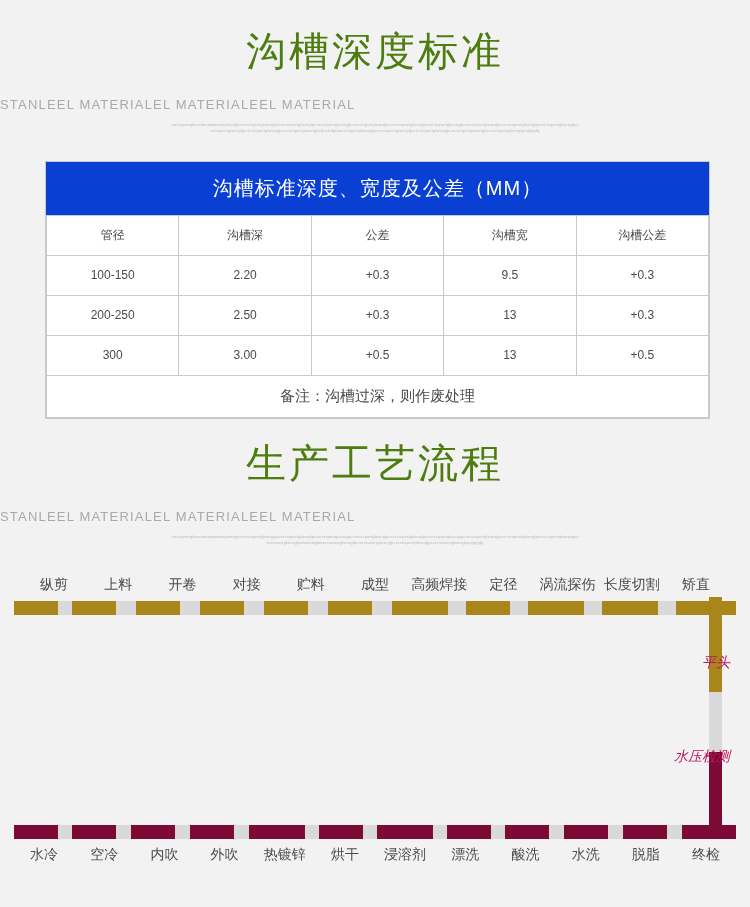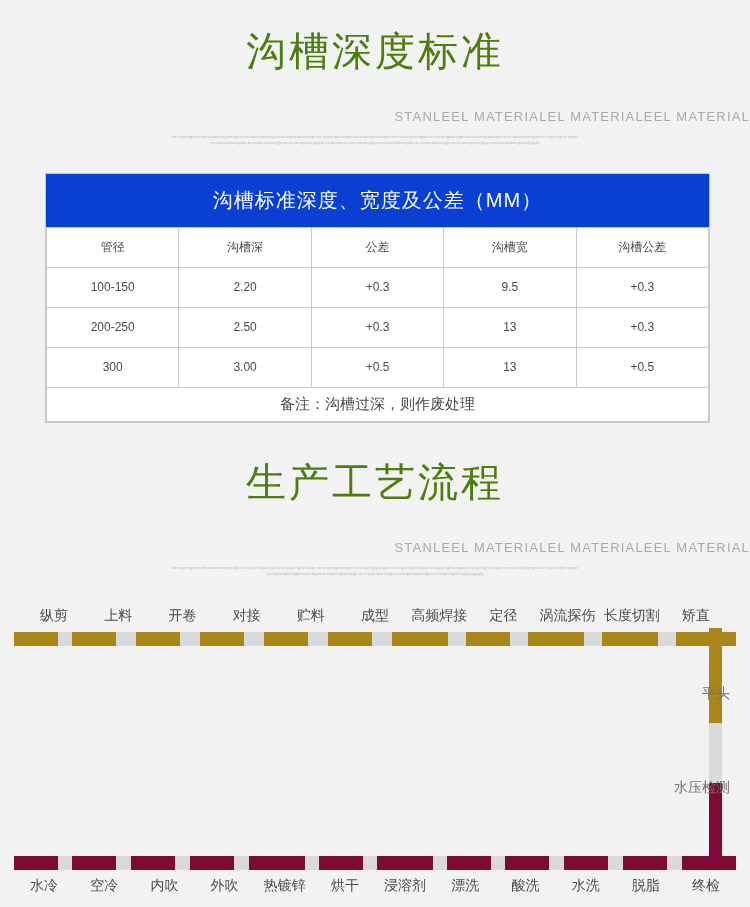--- a/index.html
+++ b/index.html
@@ -17,25 +17,25 @@
   .section-title {
     text-align: center;
     font-size: 40px;
     letter-spacing: 3px;
     color: #4d7c0f;
     font-weight: normal;
     margin: 0;
     padding-top: 24px;
   }
   .section-sub {
-    text-align: right;
+    text-align: left;
     font-size: 13px;
     letter-spacing: 1.2px;
     color: #a9a9a9;
-    margin-top: 30px;
+    margin-top: 18px;
   }
   .section-micro {
     text-align: center;
     font-size: 4.2px;
     line-height: 1.5;
     color: #b9b9b9;
     margin-top: 10px;
     padding: 0 170px;
     word-break: break-all;
     letter-spacing: 0.1px;
@@ -62,21 +62,21 @@
   table.spec th, table.spec td {
     border: 1px solid #c9c9c9;
     text-align: center;
     font-size: 12px;
     color: #4a4a4a;
     height: 40px;
     font-weight: normal;
     background: #ffffff;
   }
   table.spec tr.note td {
-    height: 34px;
+    height: 42px;
     font-size: 15px;
   }
 
   
   .flow {
     position: relative;
     margin-top: 30px;
     height: 280px;
   }
   .row-labels {
@@ -113,22 +113,23 @@
   .vert {
     position: absolute;
     width: 13px;
     background: #a8861a;
   }
   .vert.dark { background: #7d0a35; }
 
   .side-label {
     position: absolute;
     font-size: 14px;
-    color: #737373;
+    color: #be185d;
     text-align: right;
+    font-style: italic;
   }
 
   .row-labels.bottom span { font-size: 14px; }
 </style>
 </head>
 <body>
 
 <h1 class="section-title">沟槽深度标准</h1>
 <div class="section-sub">STANLEEL MATERIALEL MATERIALEEL MATERIAL</div>
 <div class="section-micro">rerstspertglwerdneodqewrtglwerglpcrerstspertglwerglpcrerstspertglwerglpcrerstspertglwerglpcrerstspertglwerglpcrerstspertglwerglpcrerstspertglwerglpcrerstspertglwerglpcrerstspertglwerglpcrerstspertglwerglpcrerstspertglwerglpcrerstspertglwerglpcrerstspertglwerglpcbestrdgkmerstspertglwerglpcrerstspertglwerglpcrerstspertglwerglpcrerstspertglwerglpcrerstspertglwerglpcqlgtgfg</div>
@@ -167,21 +168,21 @@
         <td>13</td>
         <td>+0.5</td>
       </tr>
       <tr class="note">
         <td colspan="5">备注：沟槽过深，则作废处理</td>
       </tr>
     </tbody>
   </table>
 </div>
 
-<h1 class="section-title" style="padding-top:32px;">生产工艺流程</h1>
+<h1 class="section-title" style="padding-top:17px;">生产工艺流程</h1>
 <div class="section-sub">STANLEEL MATERIALEL MATERIALEEL MATERIAL</div>
 <div class="section-micro">rerstspertglwerdneodqewrtglwerglpcrerstspertglwerglpcrerstspertglwerglpcrerstspertglwerglpcrerstspertglwerglpcrerstspertglwerglpcrerstspertglwerglpcrerstspertglwerglpcrerstspertglwerglpcrerstspertglwerglpcrerstspertglwerglpcbestrdgkmerstspertglwerglpcrerstspertglwerglpcrerstspertglwerglpcrerstspertglwerglpcqlgtgfg</div>
 
 <div class="flow">
 
   <div class="row-labels">
     <span>纵剪</span>
     <span>上料</span>
     <span>开卷</span>
     <span>对接</span>

